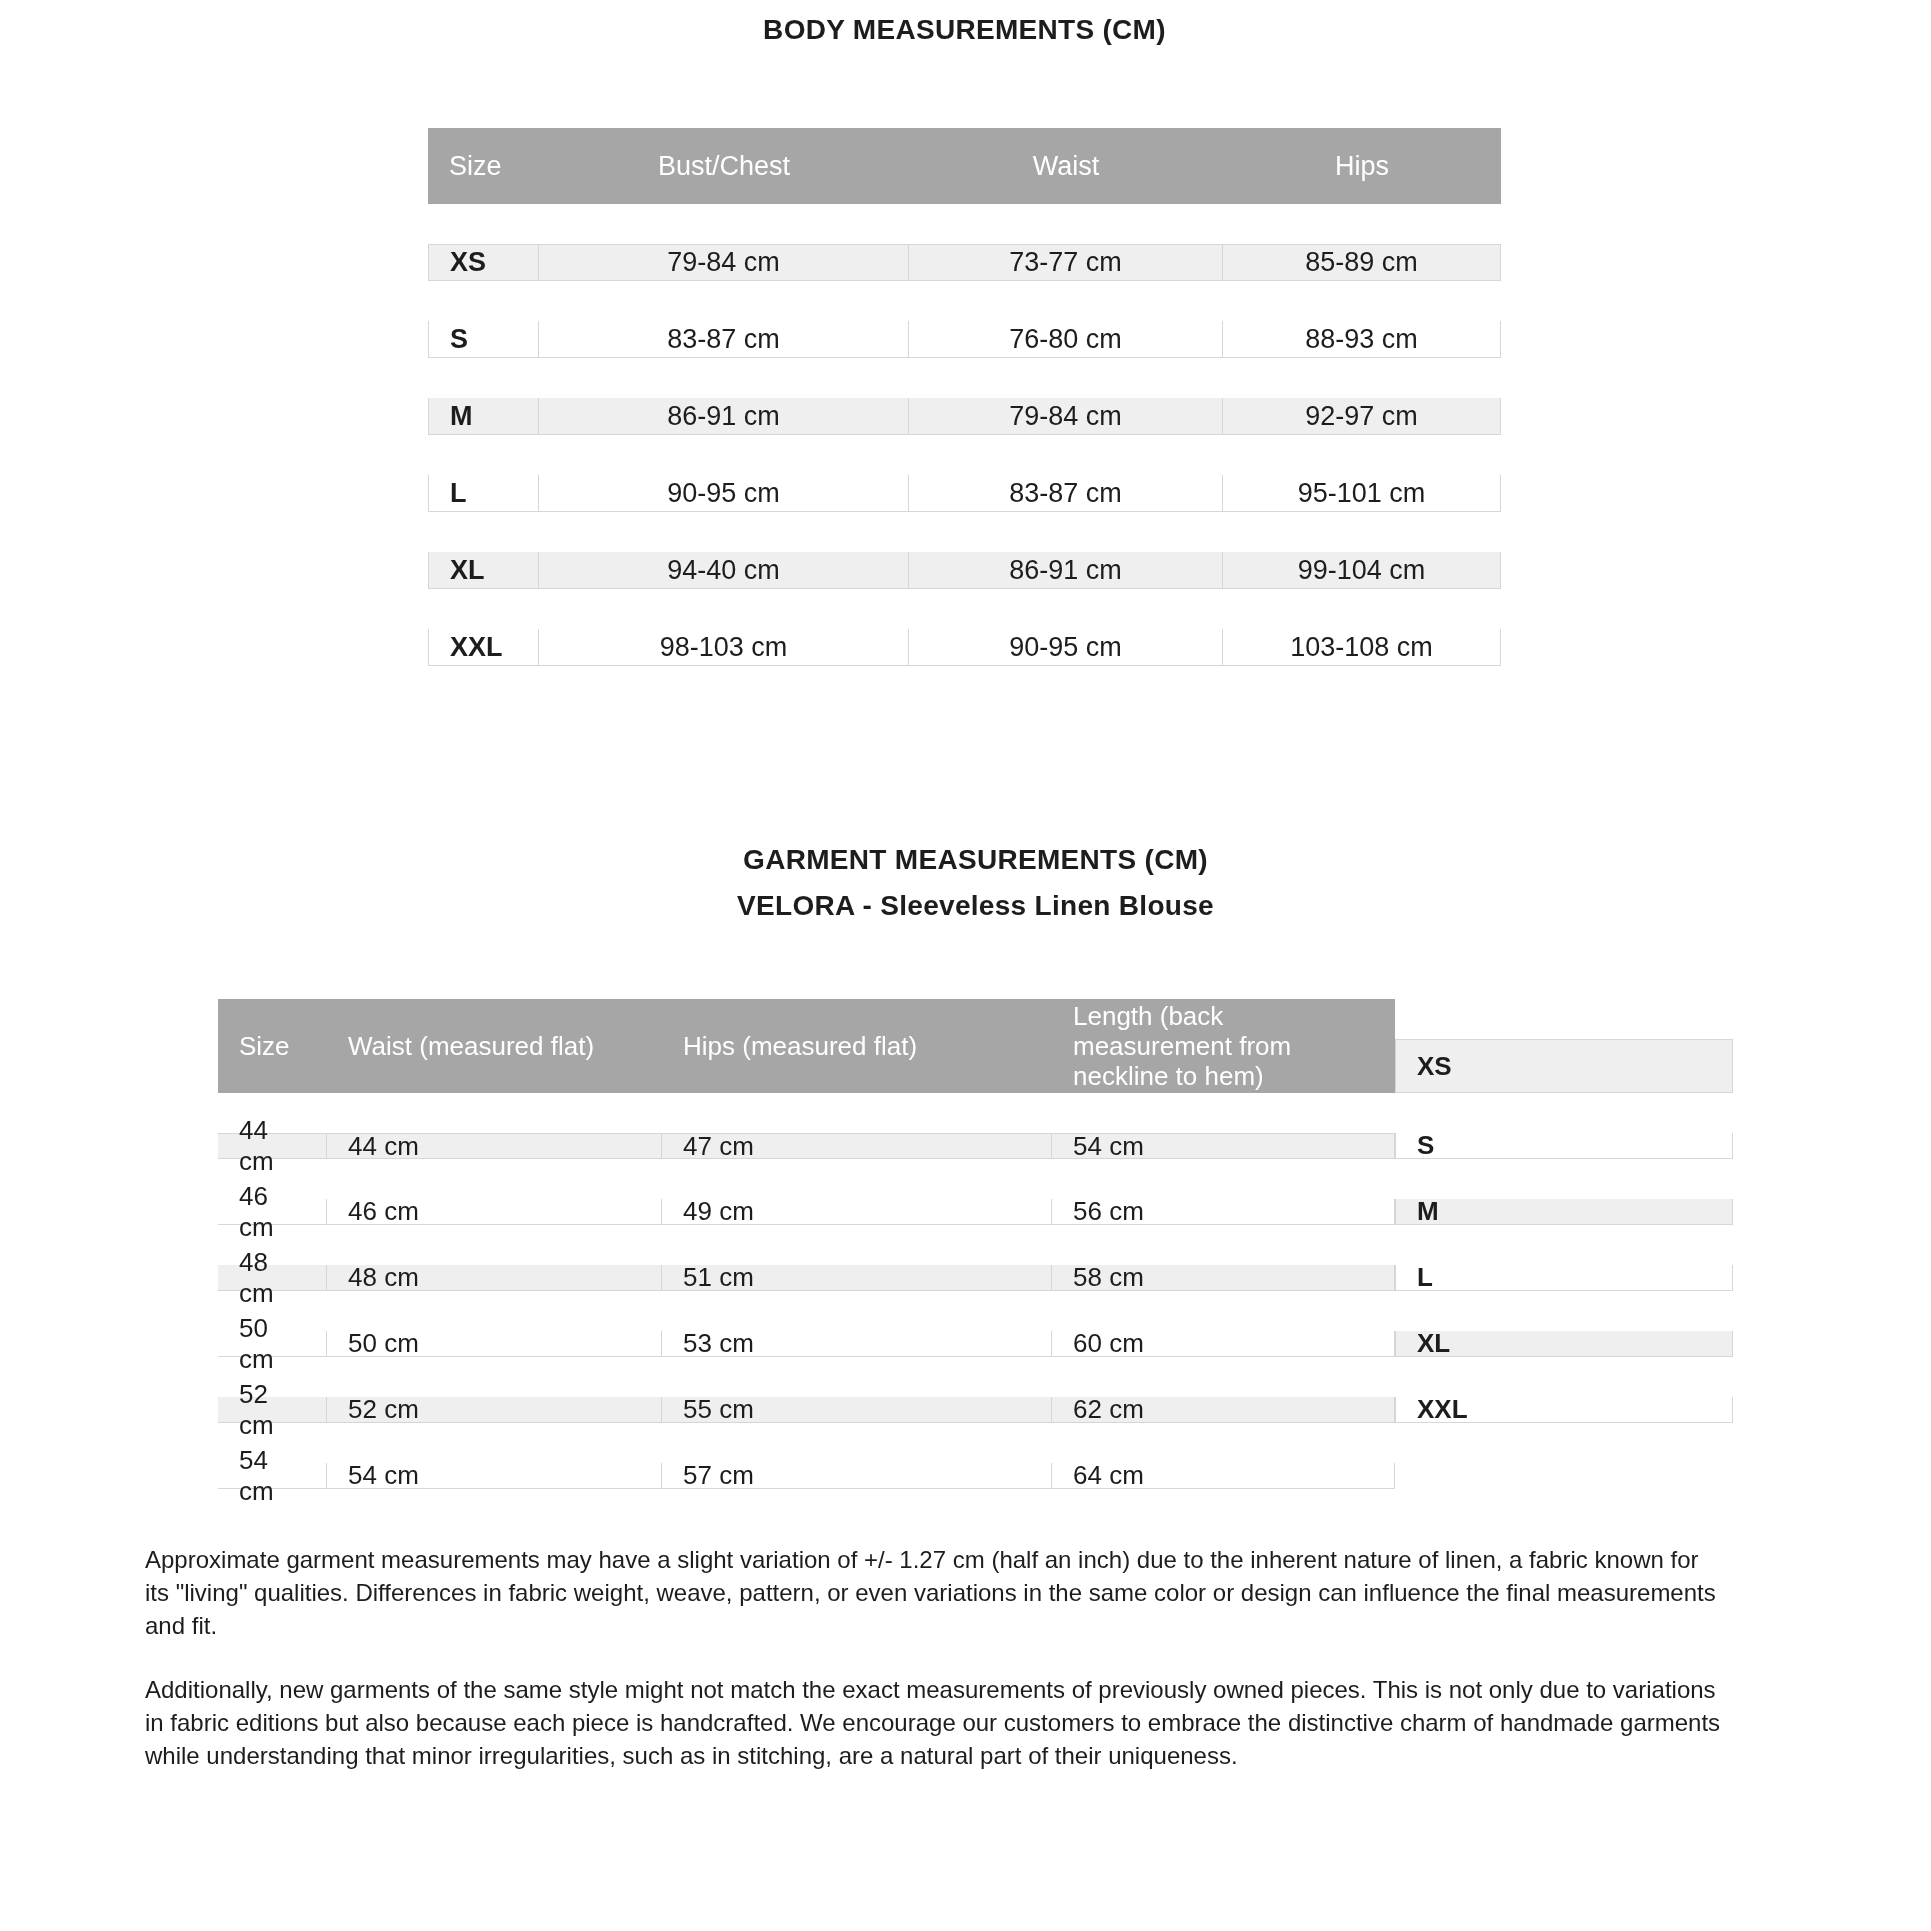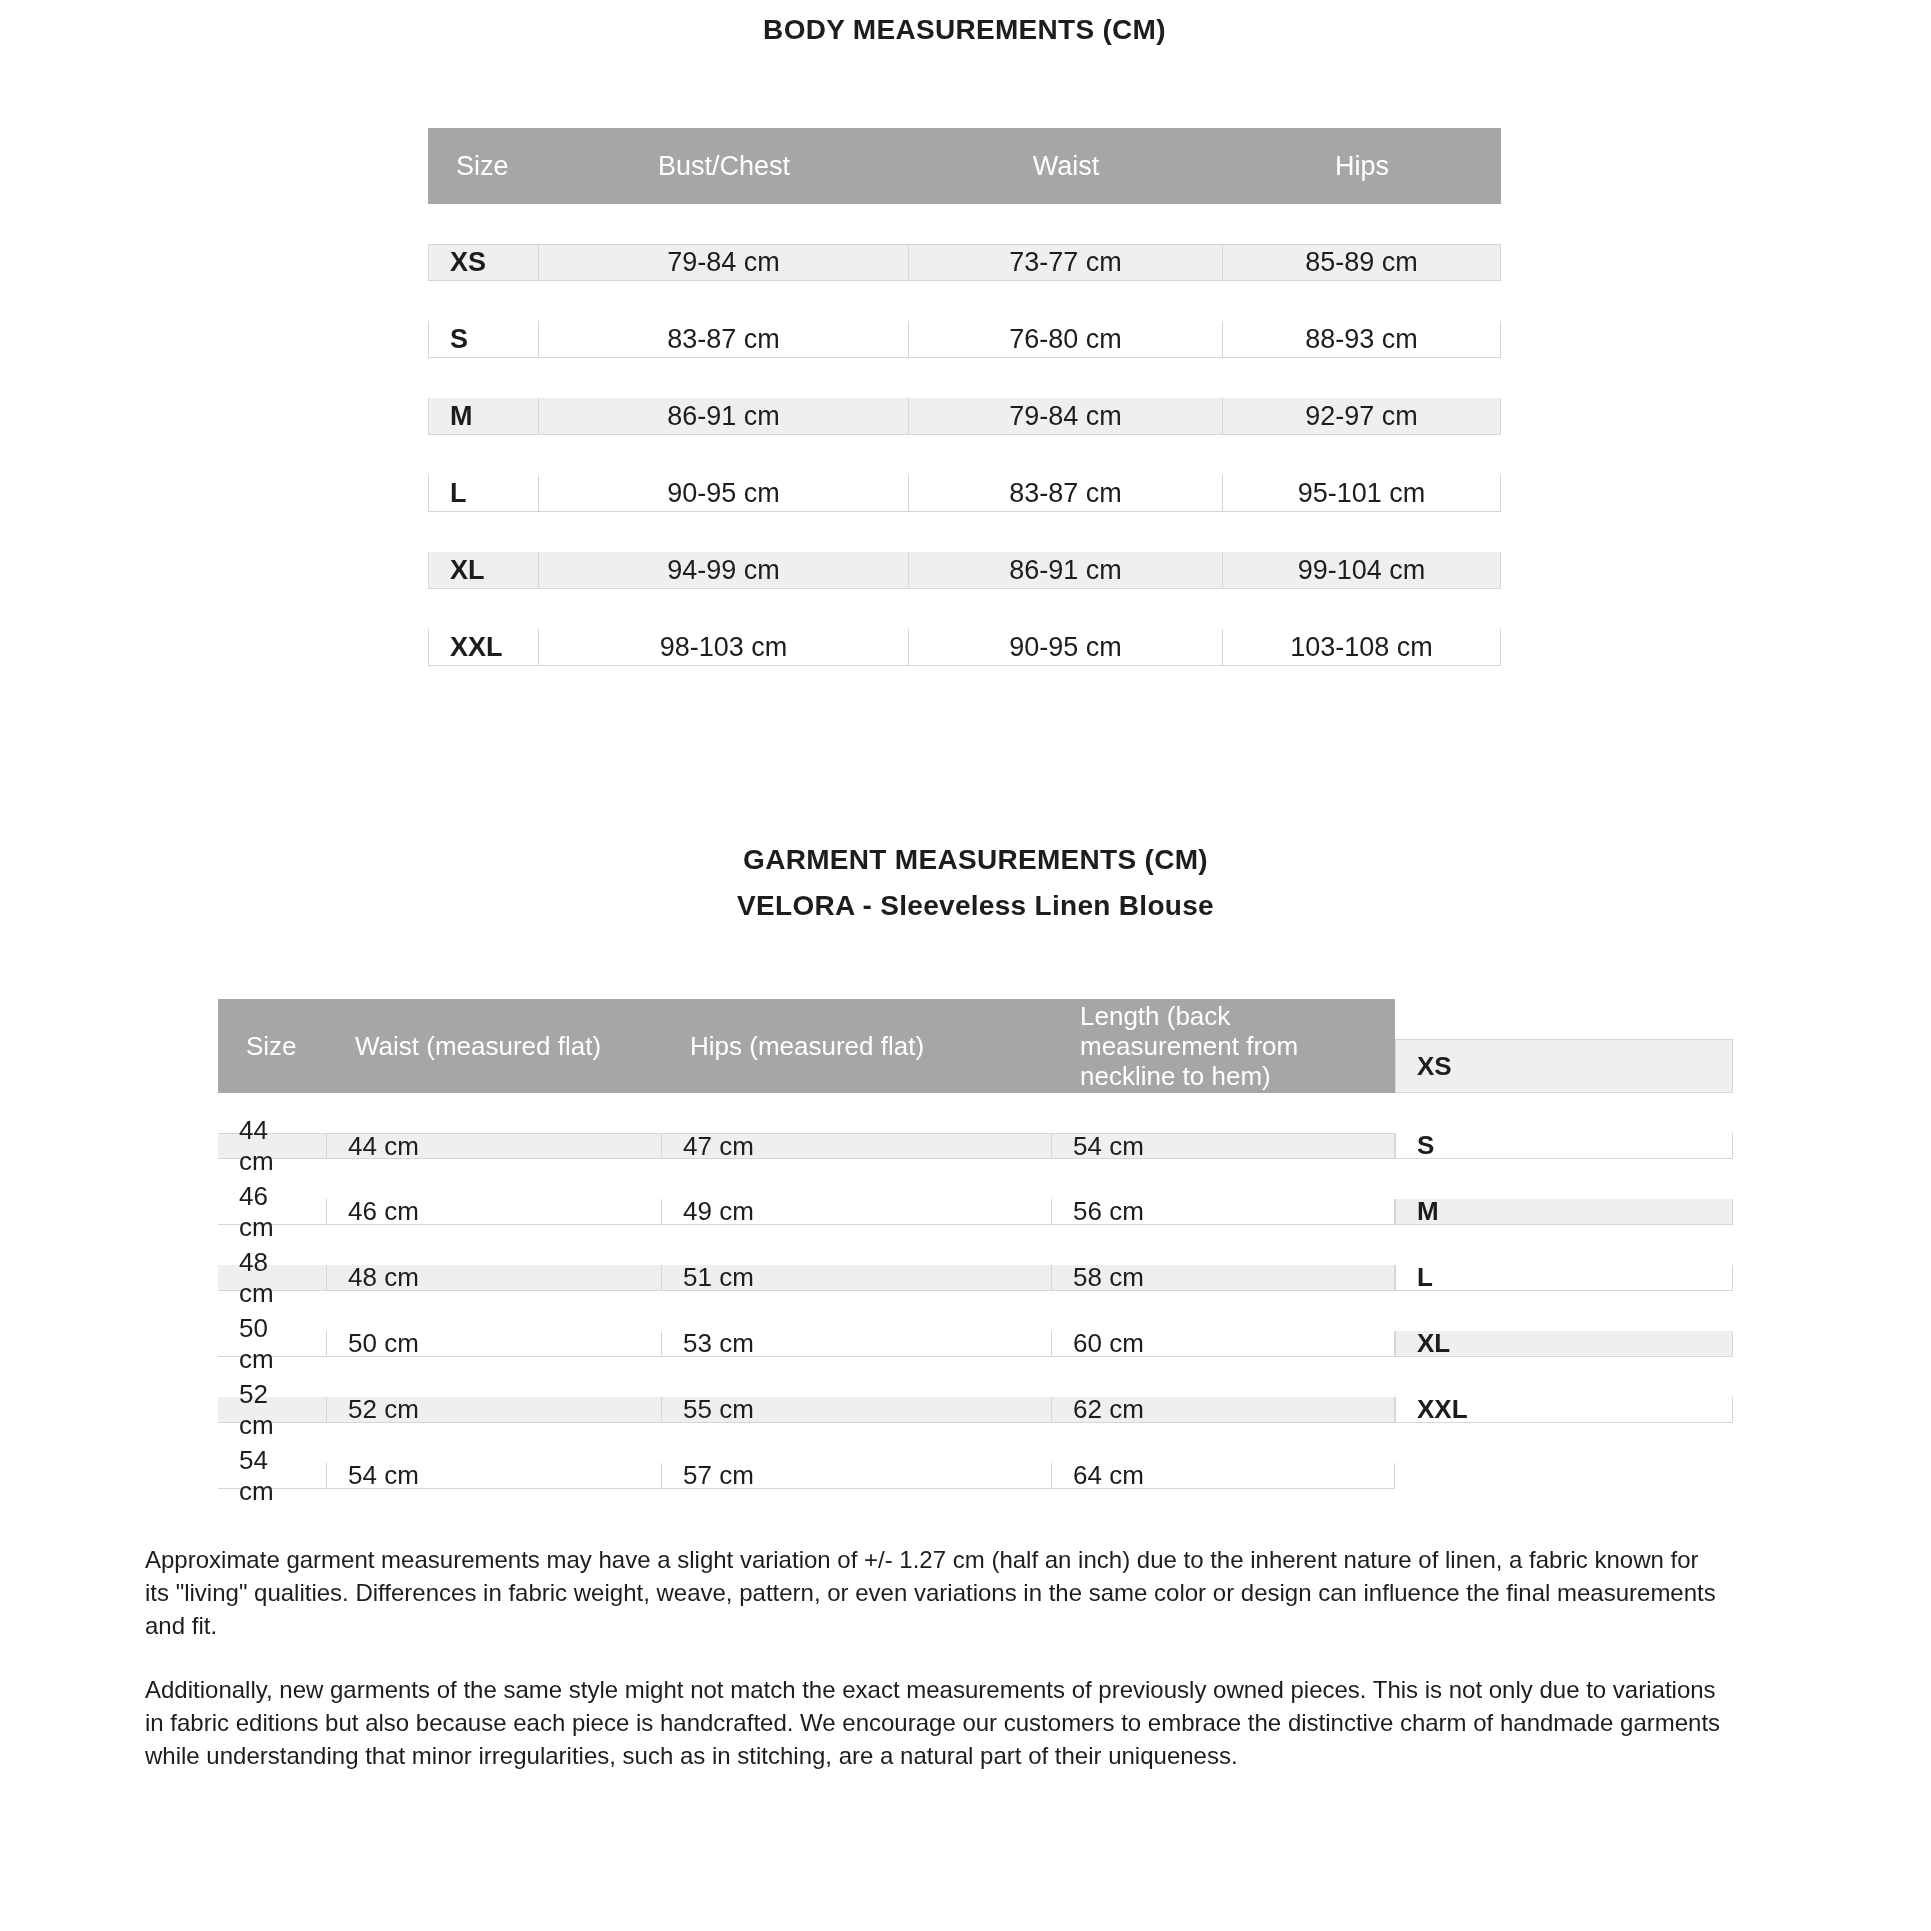--- a/index.html
+++ b/index.html
@@ -28,21 +28,21 @@
     left: 218px; top: 999px;
     grid-template-columns: 109px 335px 390px 343px 338px;
     grid-template-rows: 94px repeat(6, 66px);
     font-size: 26px;
   }
 
   .th {
     display: flex; align-items: center;
     background: var(--header-bg, #a6a6a6);
     color: var(--header-text, #ffffff);
-    padding: 0 28px;
+    padding: 0 21px;
   }
   .th.center { justify-content: center; padding: 0; }
   .th .hwrap { max-width: 256px; line-height: 30px; }
 
   .td {
     display: flex; align-items: center;
     padding: 0 21px;
     border-right: 1.9px solid var(--border, #d6d6d6);
     border-bottom: 1.9px solid var(--border, #d6d6d6);
     background: var(--row-bg, #ffffff);
@@ -89,21 +89,21 @@
     <div class="td center alt">86-91 cm</div>
     <div class="td center alt">79-84 cm</div>
     <div class="td center alt">92-97 cm</div>
 
     <div class="td size first">L</div>
     <div class="td center">90-95 cm</div>
     <div class="td center">83-87 cm</div>
     <div class="td center">95-101 cm</div>
 
     <div class="td size first alt">XL</div>
-    <div class="td center alt">94-99 cm</div>
+    <div class="td center alt">94-40 cm</div>
     <div class="td center alt">86-91 cm</div>
     <div class="td center alt">99-104 cm</div>
 
     <div class="td size first">XXL</div>
     <div class="td center">98-103 cm</div>
     <div class="td center">90-95 cm</div>
     <div class="td center">103-108 cm</div>
   </div>
 
   <div class="section-title" id="garment-title">GARMENT MEASUREMENTS (CM)</div>

